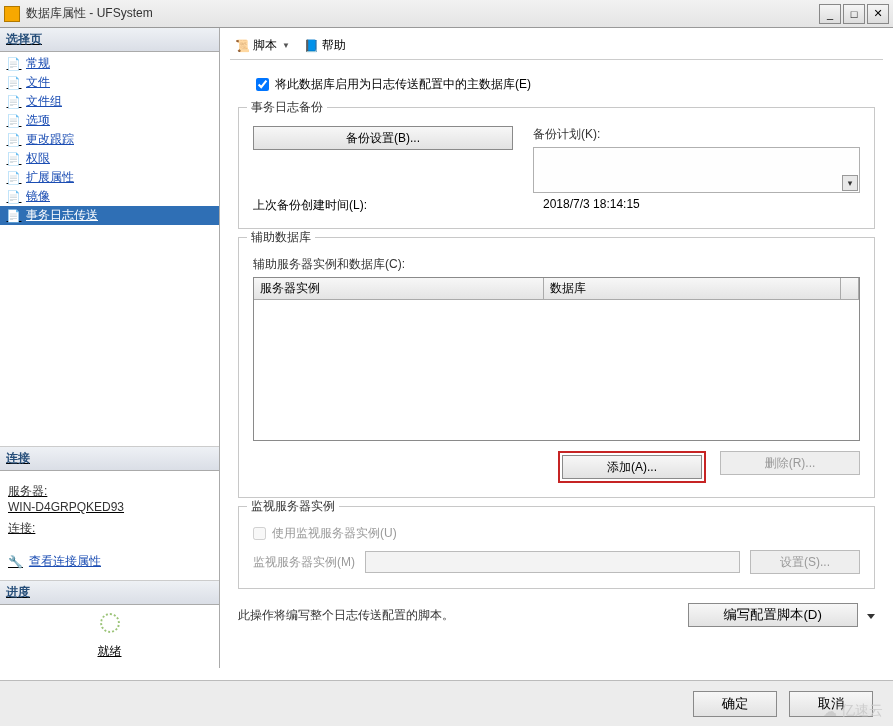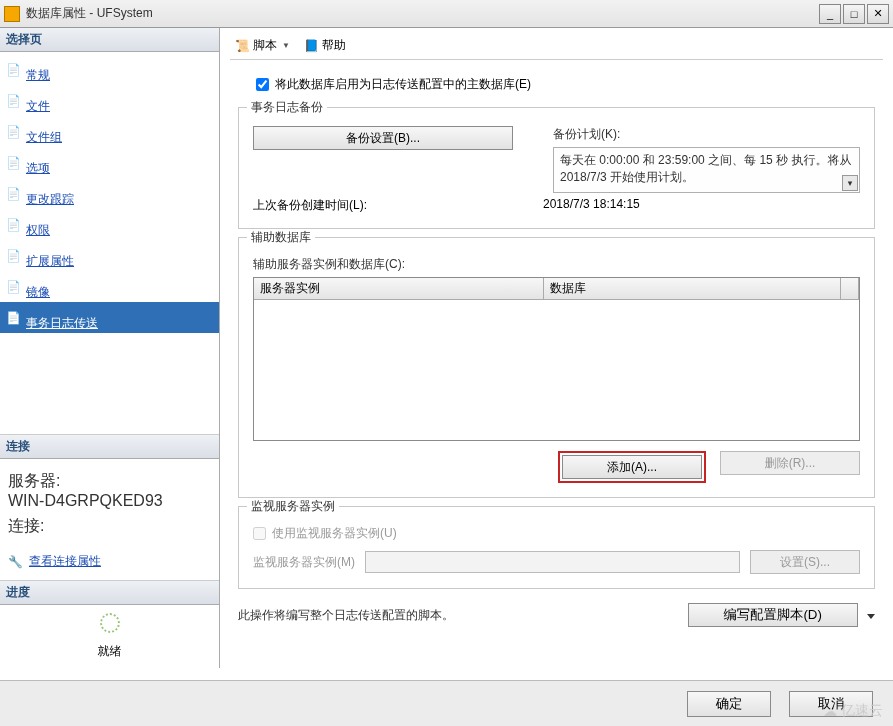--- a/index.html
+++ b/index.html
@@ -35,20 +35,21 @@
   display: flex; align-items: center; justify-content: center;
   font-size: 11px;
 }
 .main { display: flex; height: 640px; }
 .sidebar {
   width: 220px;
   background: #fff;
   border-right: 1px solid #aaa;
   display: flex;
   flex-direction: column;
+  text-decoration: underline;
 }
 .panel-header {
   background: linear-gradient(to bottom,#eef1f5,#dadee6);
   border-bottom: 1px solid #aaa;
   padding: 3px 6px;
   font-weight: bold;
   color: #274f7a;
 }
 .sidebar-list { padding: 2px 0; }
 .sidebar-item {
@@ -59,21 +60,21 @@
   cursor: default;
 }
 .sidebar-item.selected {
   background: #2f6fb5;
   color: #fff;
 }
 .sidebar-item .icon {
   width: 16px; height: 16px;
   display: inline-flex; align-items: center; justify-content: center;
 }
-.sidebar-item a { color: #1b4db3; text-decoration: underline; margin-top: 12px; }
+.sidebar-item a { color: #1b4db3; text-decoration: underline; }
 .sidebar-item.selected a { color: #fff; }
 .sidebar-spacer { flex: 1; }
 .sidebar-section { border-top: 1px solid #ccc; }
 .content {
   flex: 1;
   display: flex;
   flex-direction: column;
   padding: 4px 10px 0 10px;
   overflow: hidden;
 }
@@ -99,21 +100,21 @@
   position: relative;
 }
 .groupbox .legend {
   position: absolute;
   top: -9px;
   left: 8px;
   background: #fff;
   padding: 0 4px;
   color: #333;
 }
-.backup-grid { display: flex; gap: 20px; }
+.backup-grid { display: flex; }
 .backup-left { width: 280px; }
 .backup-right { flex: 1; }
 .field-label { color: #333; margin-bottom: 4px; }
 .std-btn {
   height: 24px;
   min-width: 140px;
   background: linear-gradient(#f7f7f7,#e2e2e2);
   border: 1px solid #8a8a8a;
   padding: 0 10px;
   font-size: 12px;
@@ -189,28 +190,28 @@
 .footer-bar {
   position: absolute;
   bottom: 0; left: 0; right: 0;
   height: 46px;
   border-top: 1px solid #bbb;
   background: #ececec;
   display: flex;
   align-items: center;
   justify-content: flex-end;
   padding: 0 20px;
-  gap: 18px;
+  gap: 12px;
 }
 .dlg-btn {
   width: 84px; height: 26px;
   background: linear-gradient(#f7f7f7,#e2e2e2);
   border: 1px solid #8a8a8a;
 }
-.connection-info { padding: 6px 8px; font-size: 16px; }
+.connection-info { padding: 6px 8px; font-size: 12px; }
 .connection-info .lbl { color: #333; margin-top: 6px;}
 .connection-info .val { color: #333; }
 .viewprops {
   display: flex; align-items: center; gap: 6px;
   margin: 10px 8px;
 }
 .viewprops a { color: #1b4db3; text-decoration: underline; }
 .progress { padding: 8px; display: flex; align-items: center; gap: 10px; flex-direction: column; }
 .spinner {
   width: 20px; height: 20px;
@@ -327,21 +328,20 @@
 
       <div class="groupbox">
         <span class="legend">事务日志备份</span>
         <div class="backup-grid">
           <div class="backup-left">
             <button class="std-btn" style="width:260px">备份设置(B)...</button>
           </div>
           <div class="backup-right">
             <div class="field-label">备份计划(K):</div>
             <div class="schedule-box">
-              <span>每天在 0:00:00 和 23:59:00 之间、每 15 秒 执行。将从 2018/7/3 开始使用计划。</span>
               <div class="scroll-arrow">▾</div>
             </div>
           </div>
         </div>
         <div class="kv-row">
           <span class="k">上次备份创建时间(L):</span>
           <span>2018/7/3 18:14:15</span>
         </div>
       </div>
 

